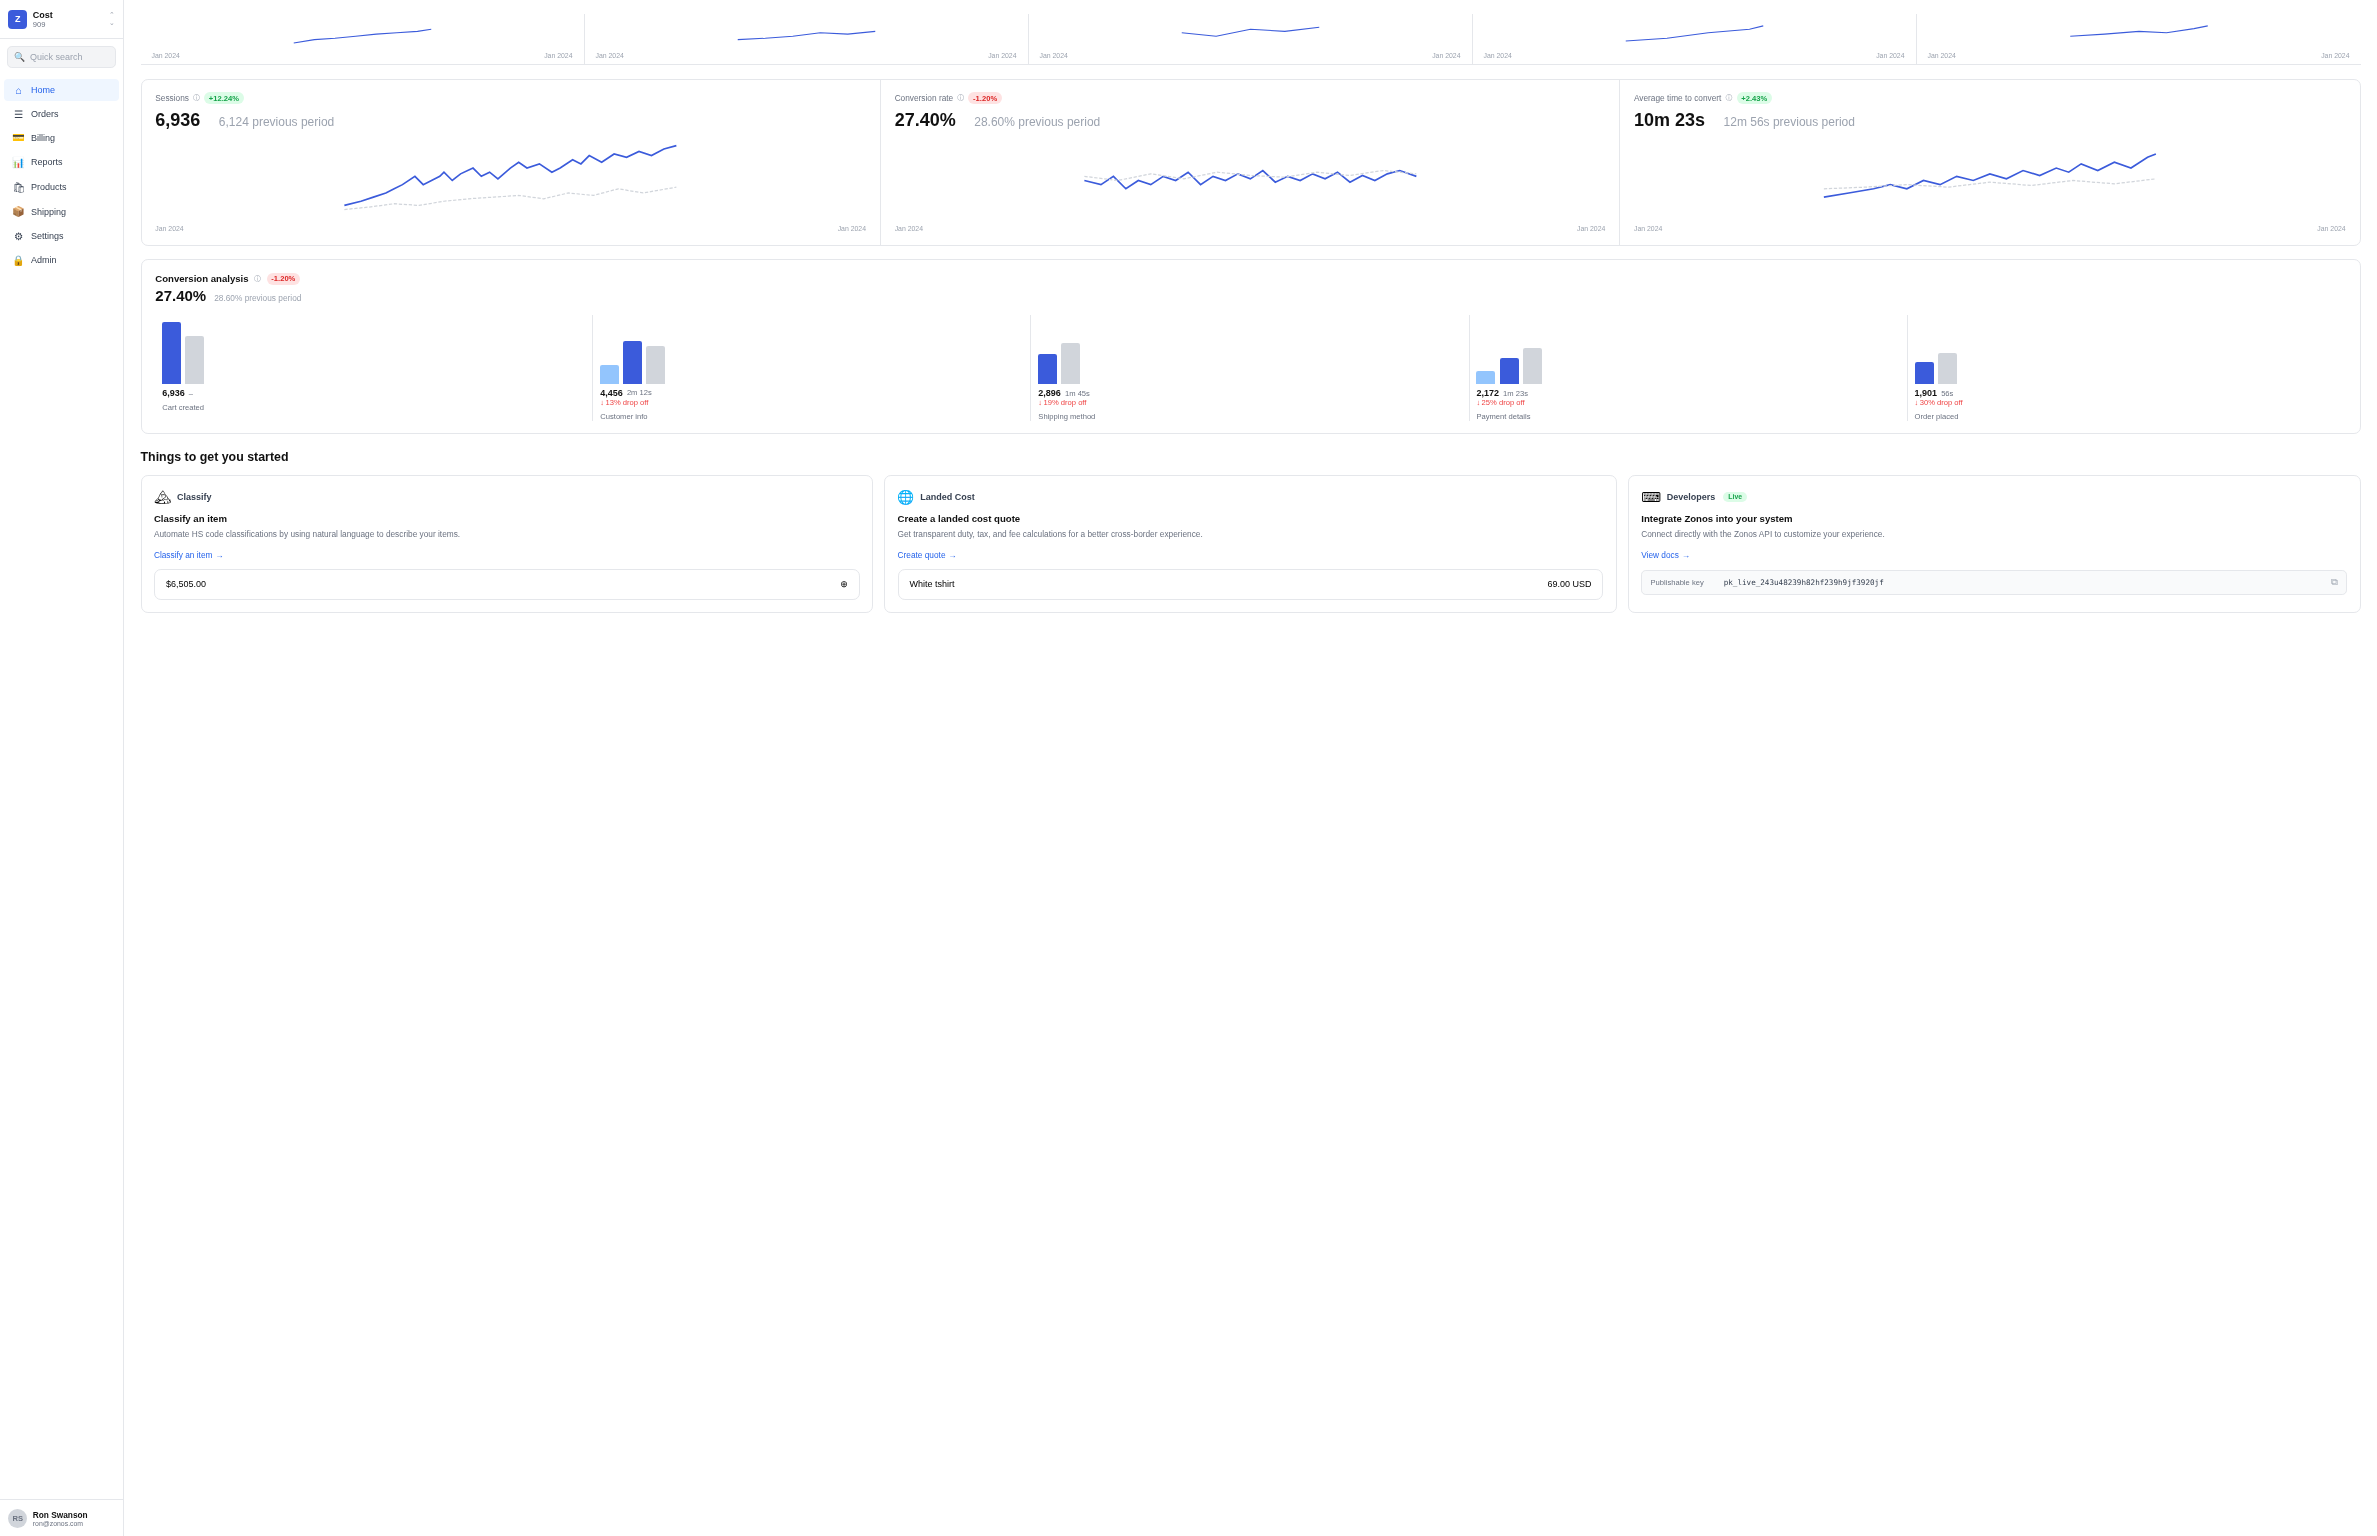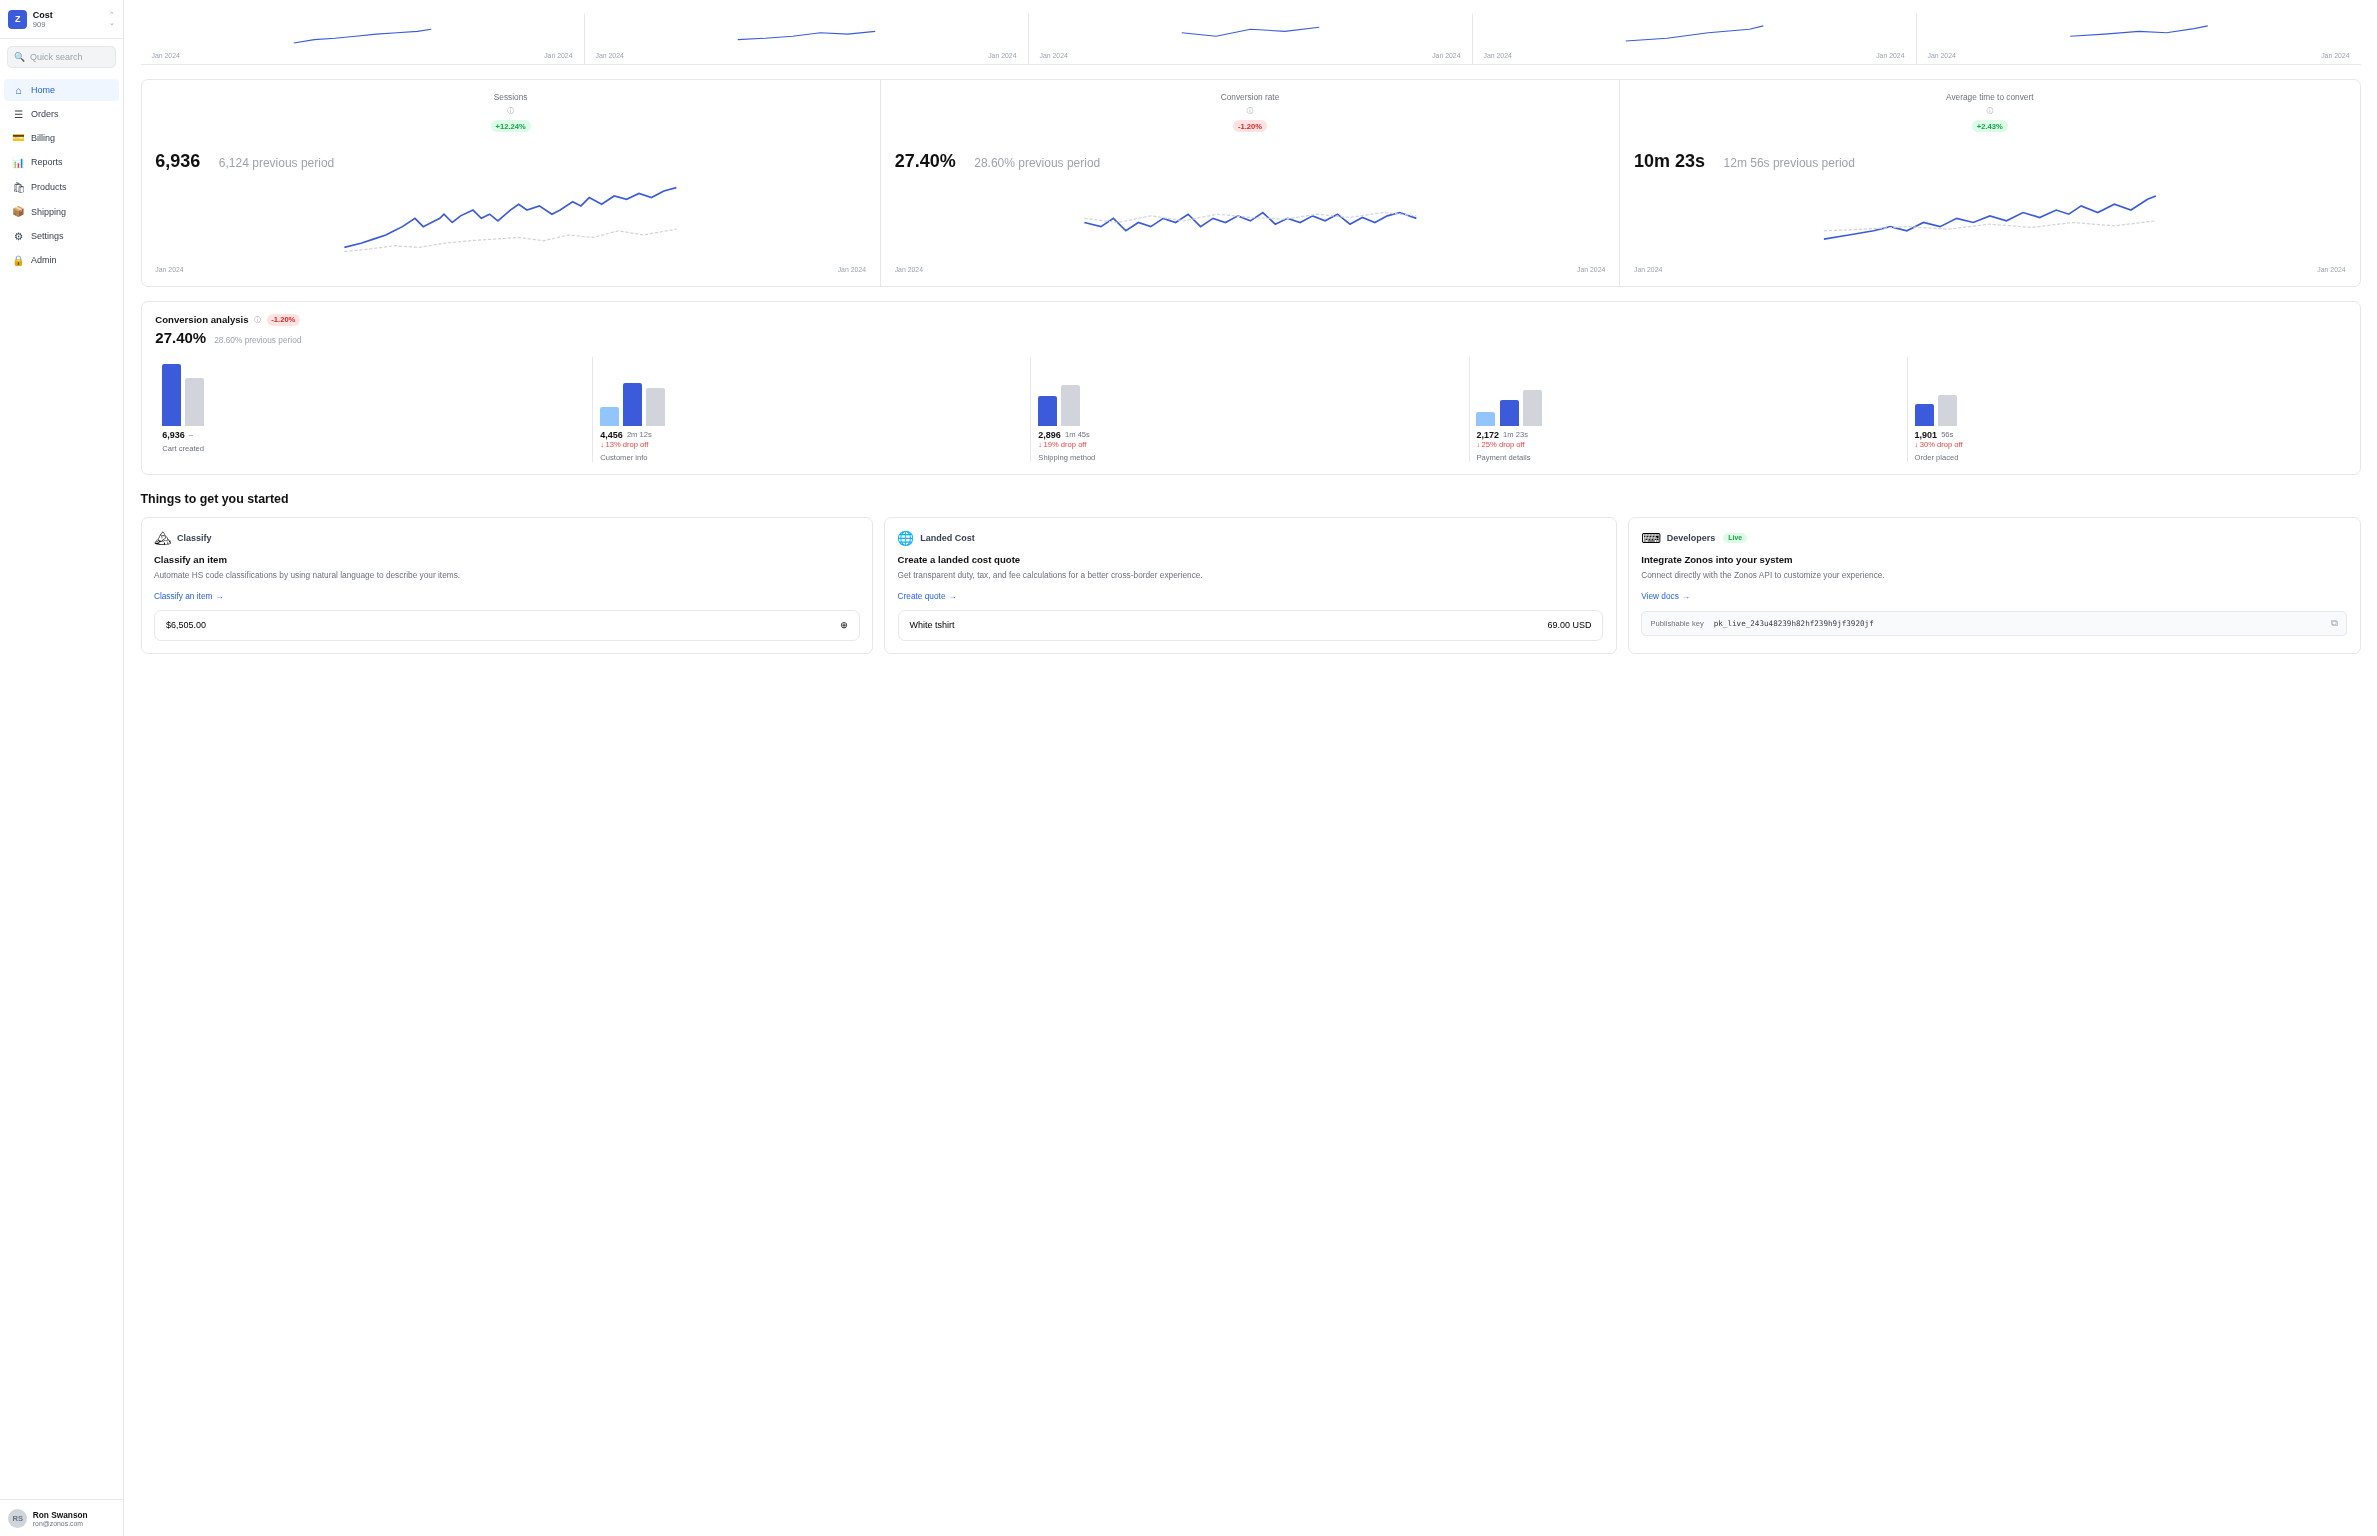--- a/index.html
+++ b/index.html
@@ -114,22 +114,21 @@
     }
     .metric-card {
       padding: 12.4px 13.8px;
       border-right: 0.7px solid #e5e7eb;
     }
     .metric-card:last-child { border-right: none; }
     .metric-header {
       display: flex;
       align-items: center;
       gap: 4.1px;
-      margin-bottom: 19px;
-      flex-direction: column;
+      margin-bottom: 6px;
     }
     .metric-label { font-size: 8.3px; color: #6b7280; }
     .metric-info { font-size: 6.9px; color: #9ca3af; }
     .badge-green {
       background: #dcfce7;
       color: #16a34a;
       font-size: 7.6px;
       font-weight: 600;
       padding: 1.4px 4.8px;
       border-radius: 13.8px;
@@ -251,21 +250,21 @@
       color: #2563eb;
       font-size: 8.3px;
       font-weight: 500;
       cursor: pointer;
       text-decoration: none;
     }
 
     .publishable-key-row {
       display: flex;
       align-items: center;
-      gap: 10px;
+      gap: 20px;
       background: #f9fafb;
       border: 0.7px solid #e5e7eb;
       border-radius: 4.8px;
       padding: 5.5px 8.3px;
       margin-top: 9.6px;
     }
     .pk-label { font-size: 7.6px; color: #6b7280; }
     .pk-value { font-size: 7.6px; color: #374151; font-family: monospace; flex: 1; overflow: hidden; text-overflow: ellipsis; white-space: nowrap; }
     .pk-copy { color: #9ca3af; cursor: pointer; font-size: 9.6px; }
 

